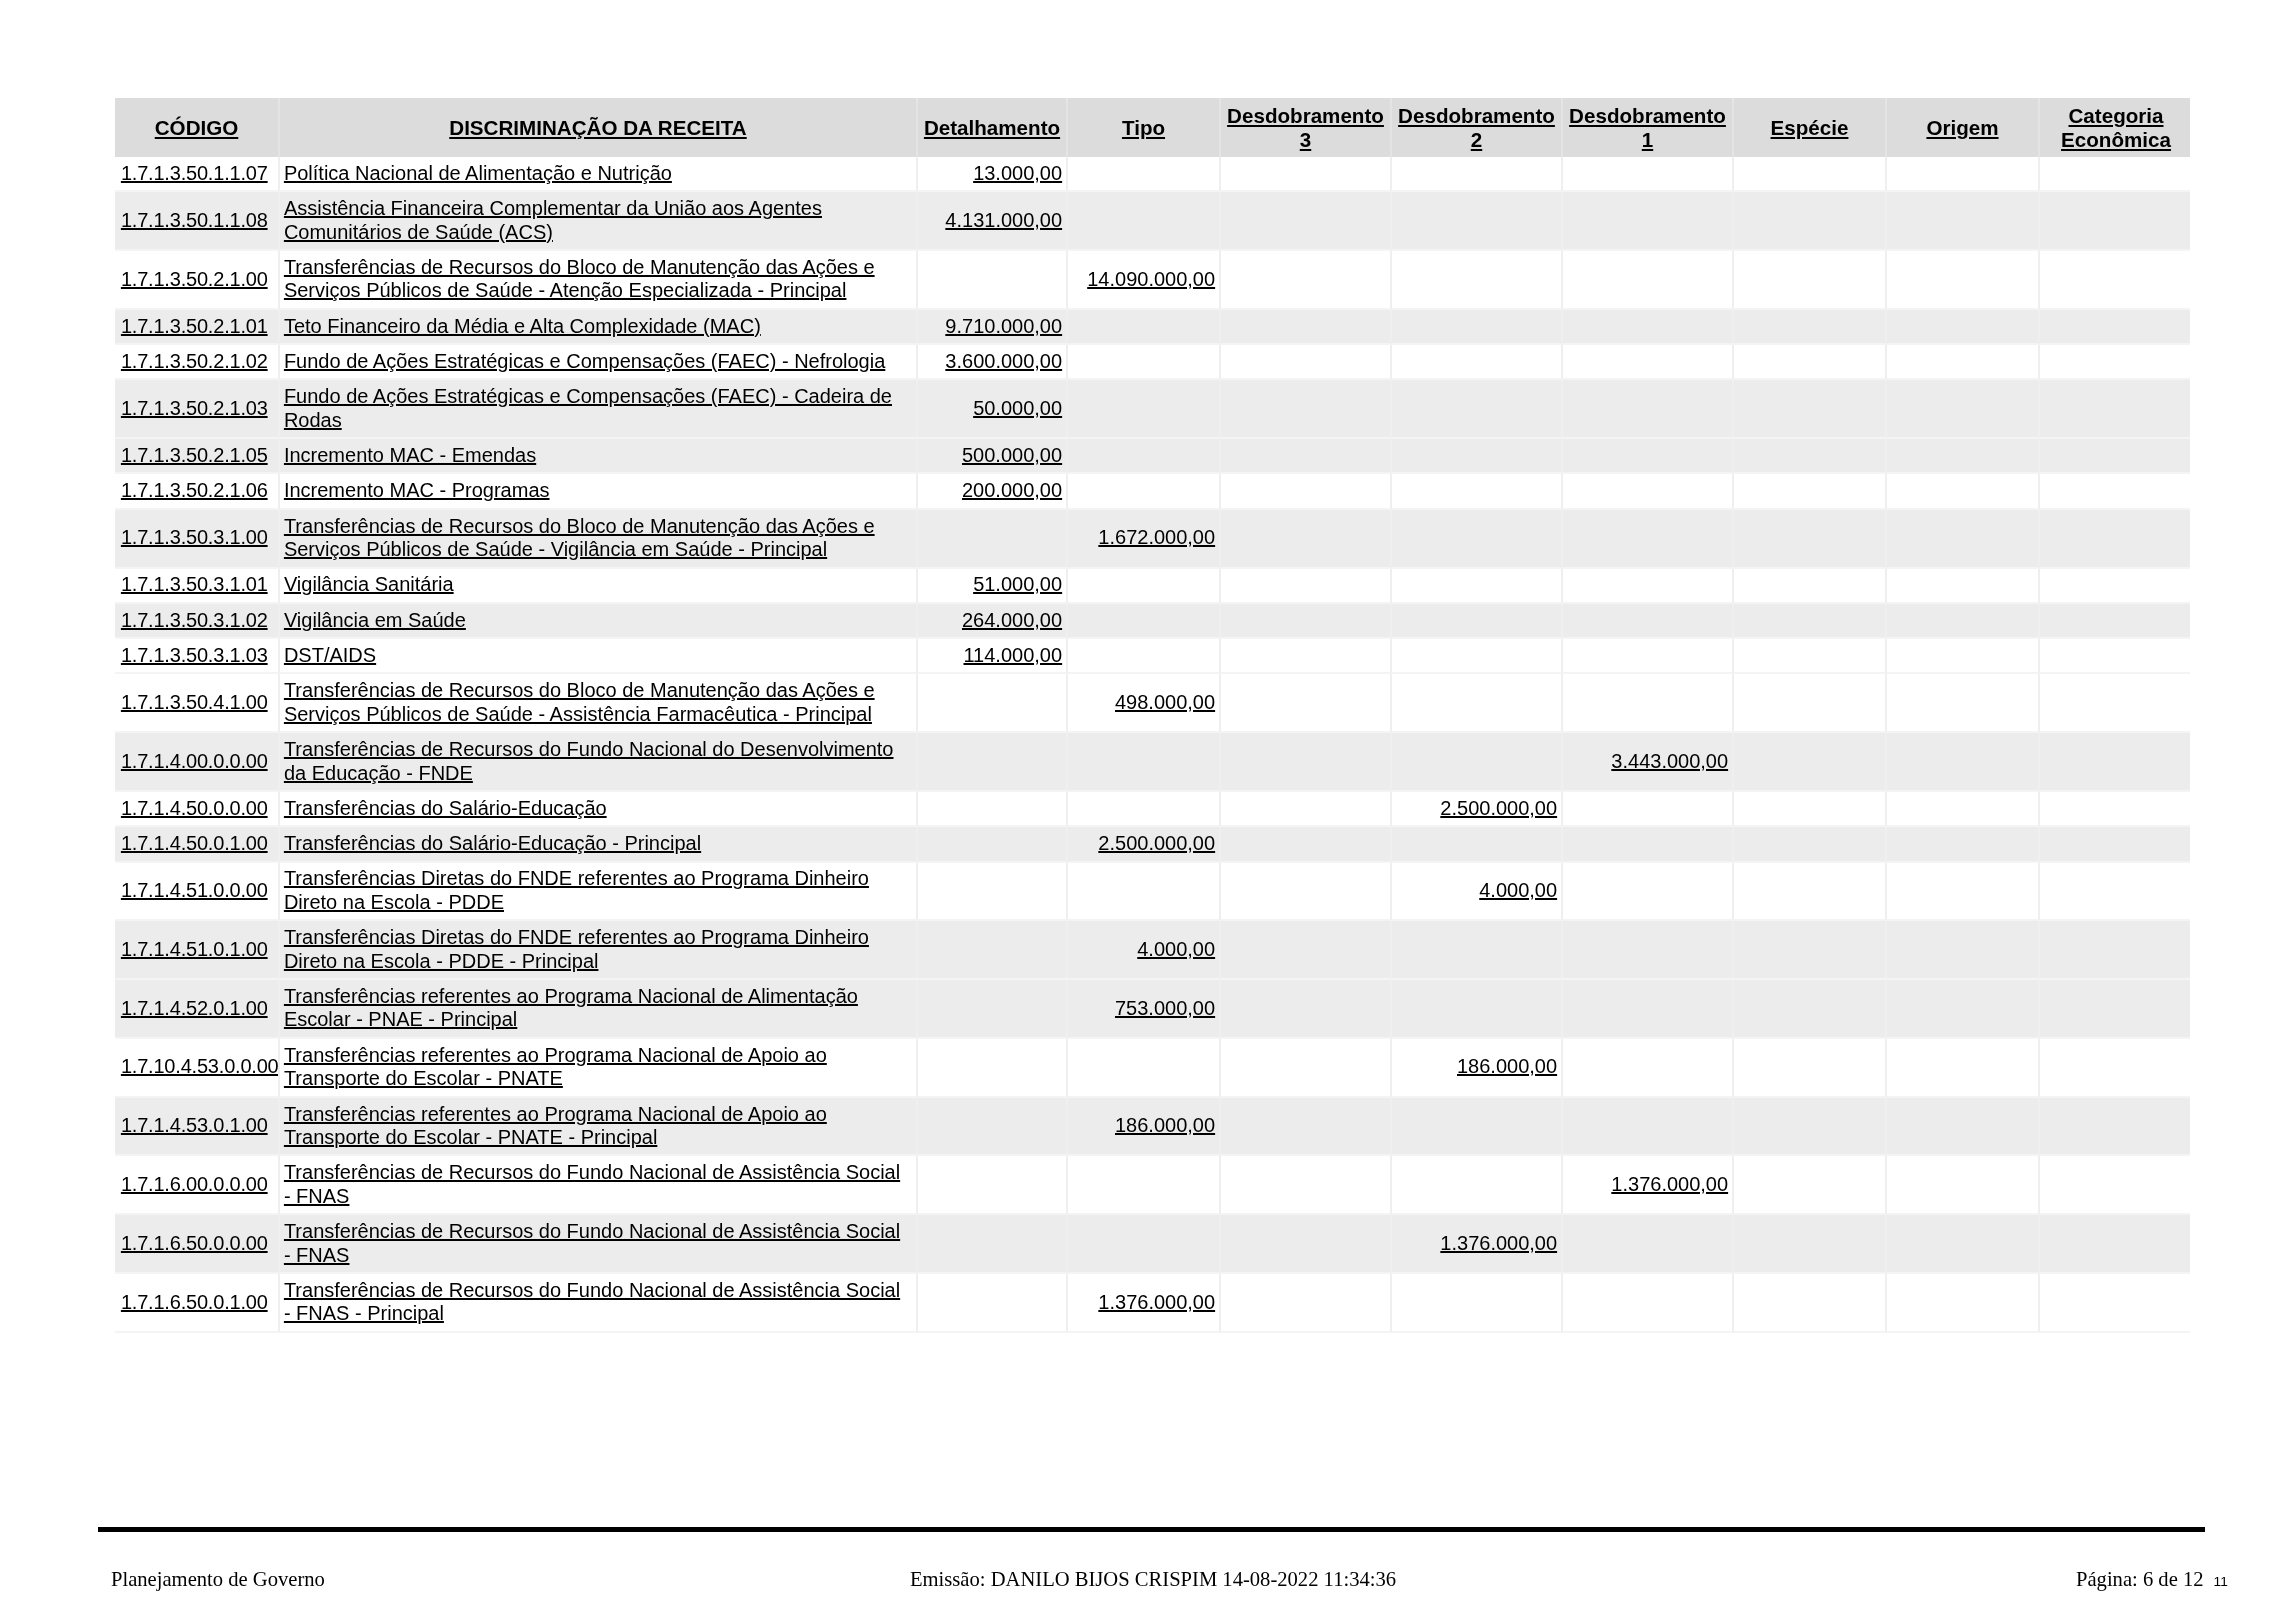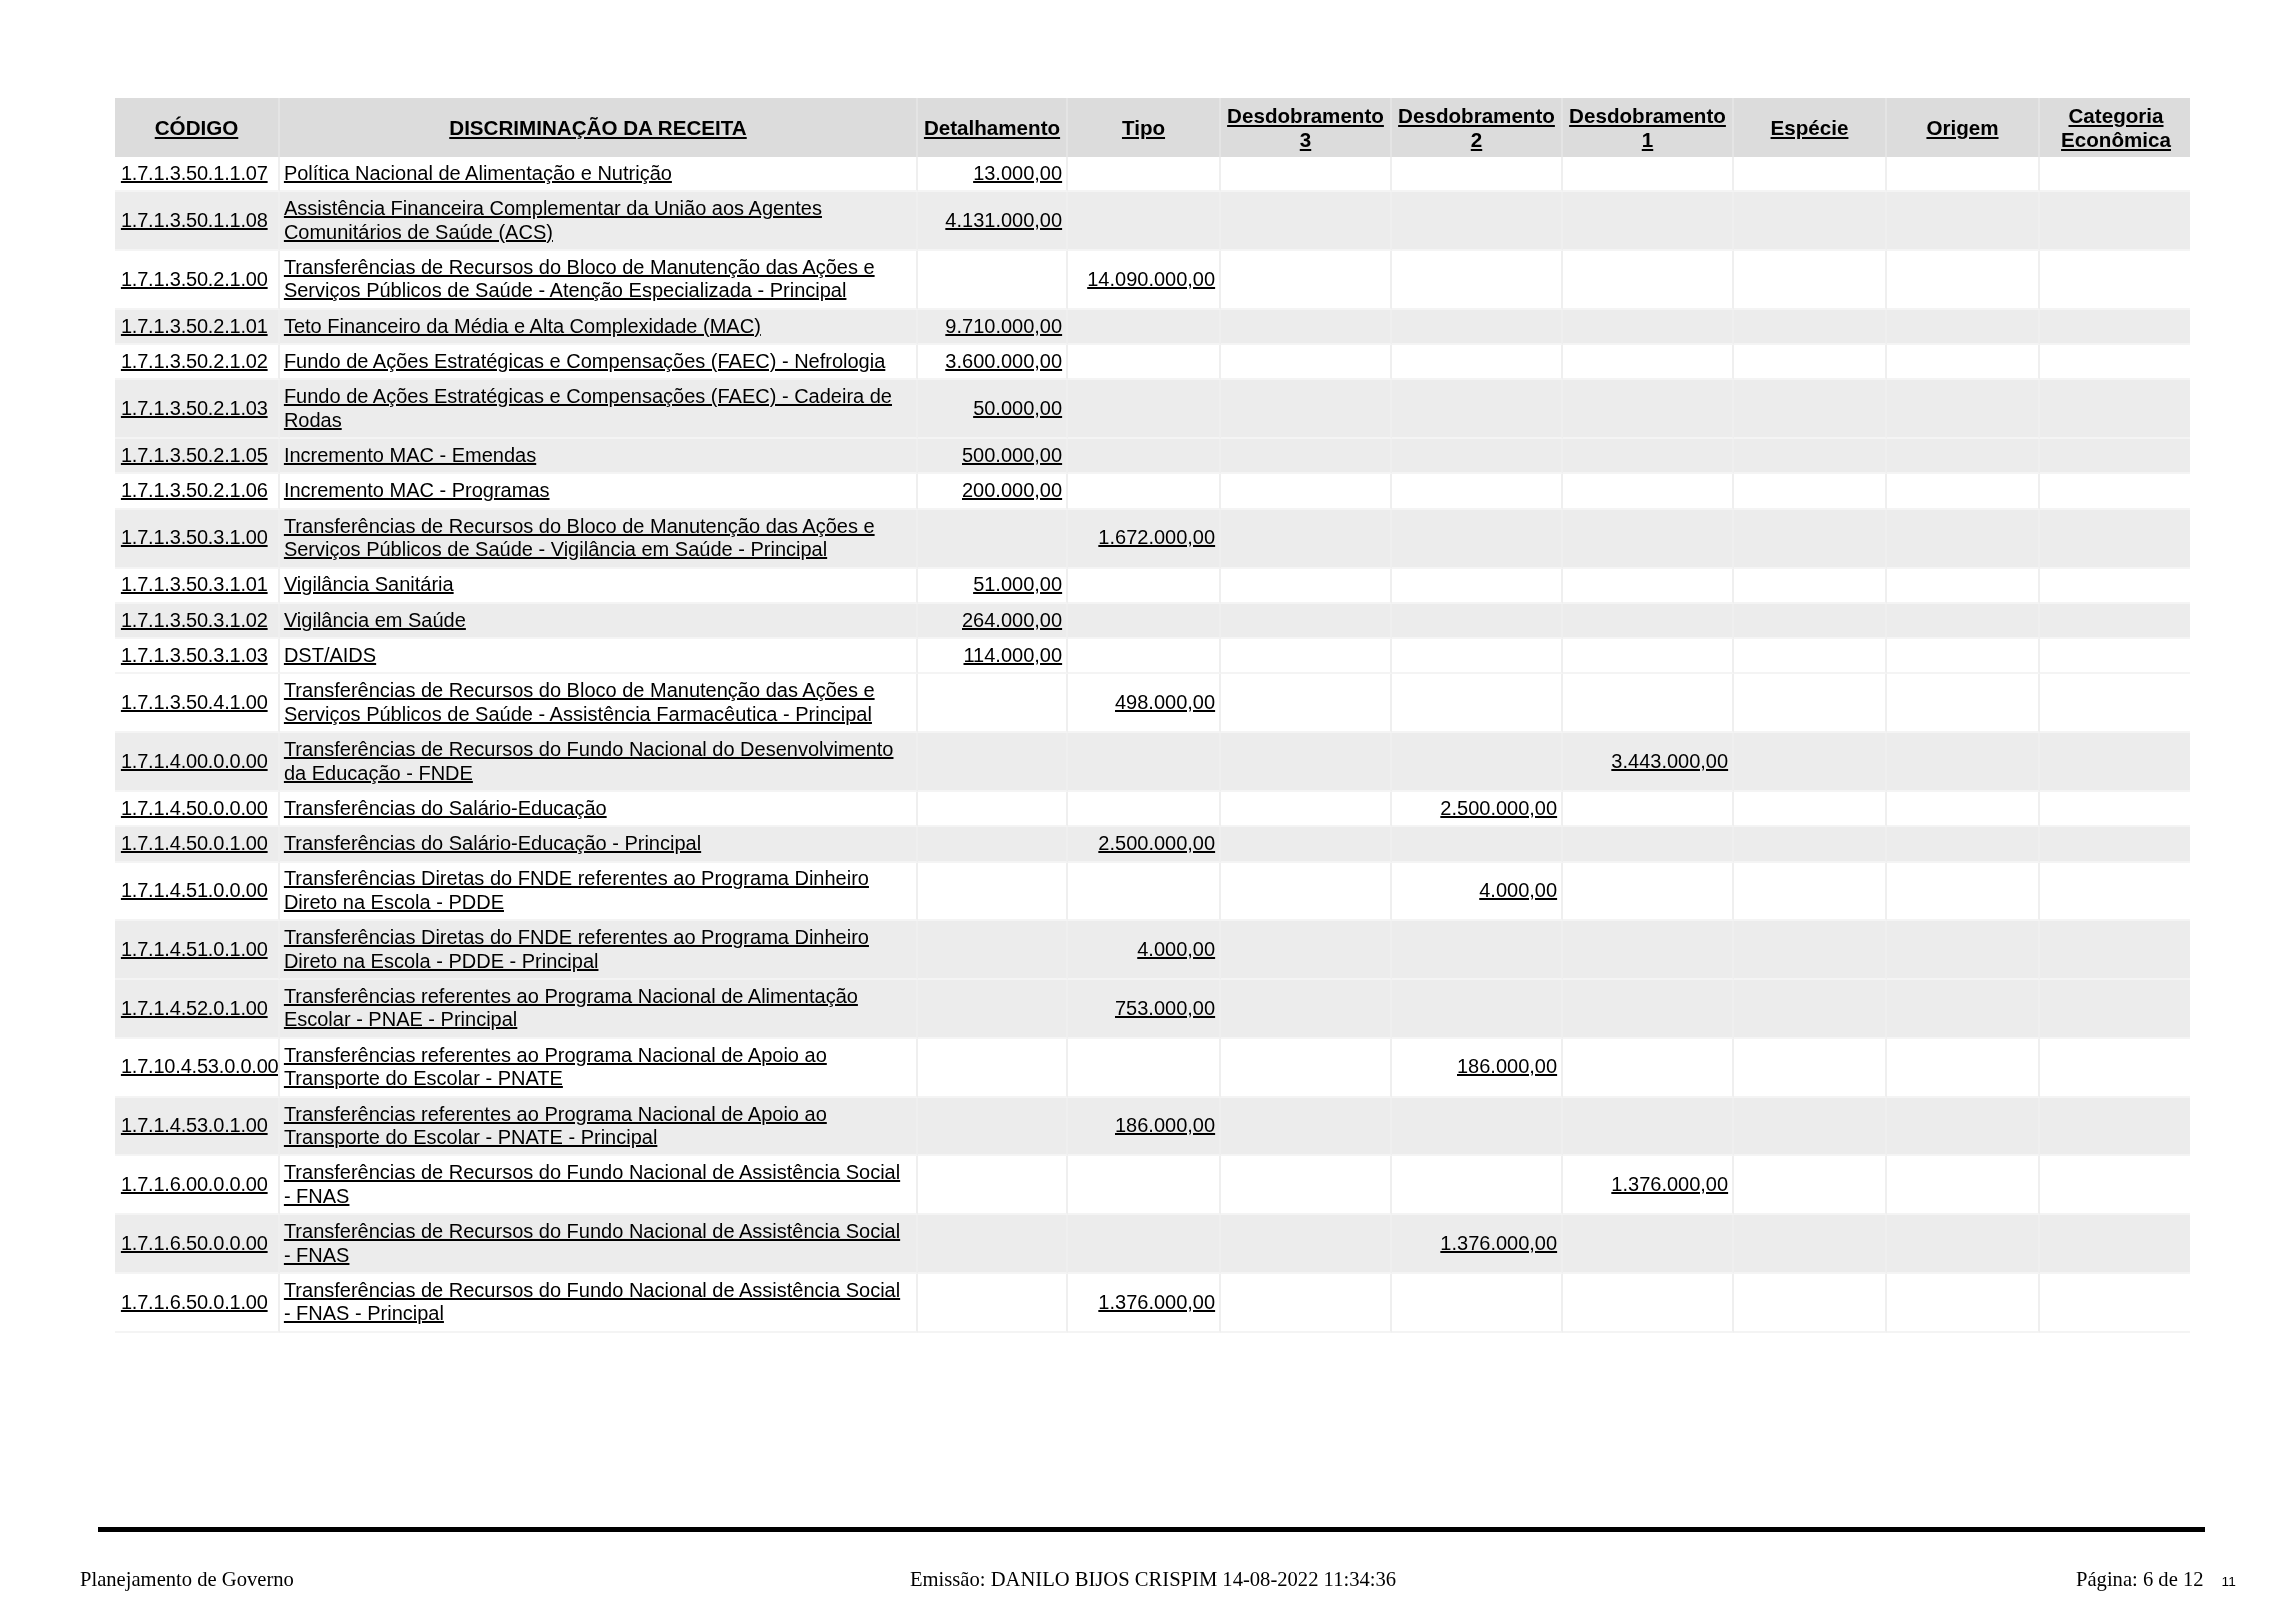--- a/index.html
+++ b/index.html
@@ -72,27 +72,27 @@
     height: 4.9px;
     background: #000;
   }
   .footer {
     position: absolute;
     top: 1568px;
     font-family: "Liberation Serif", "DejaVu Serif", serif;
     font-size: 20.6px;
     color: #000;
   }
-  .footer-left { left: 80px; text-align: center; }
+  .footer-left { left: 111px; text-align: center; }
   .footer-center { left: 910px; }
   .footer-right { left: 2076px; }
   .footer-right .page-extra {
     font-family: "Liberation Sans", sans-serif;
     font-size: 13.7px;
-    margin-left: 18px;
+    margin-left: 10px;
   }
 </style>
 </head>
 <body>
 
 <div class="table-wrap">
   <table class="revenue">
     <colgroup>
       <col style="width:165px">
       <col style="width:638px">

